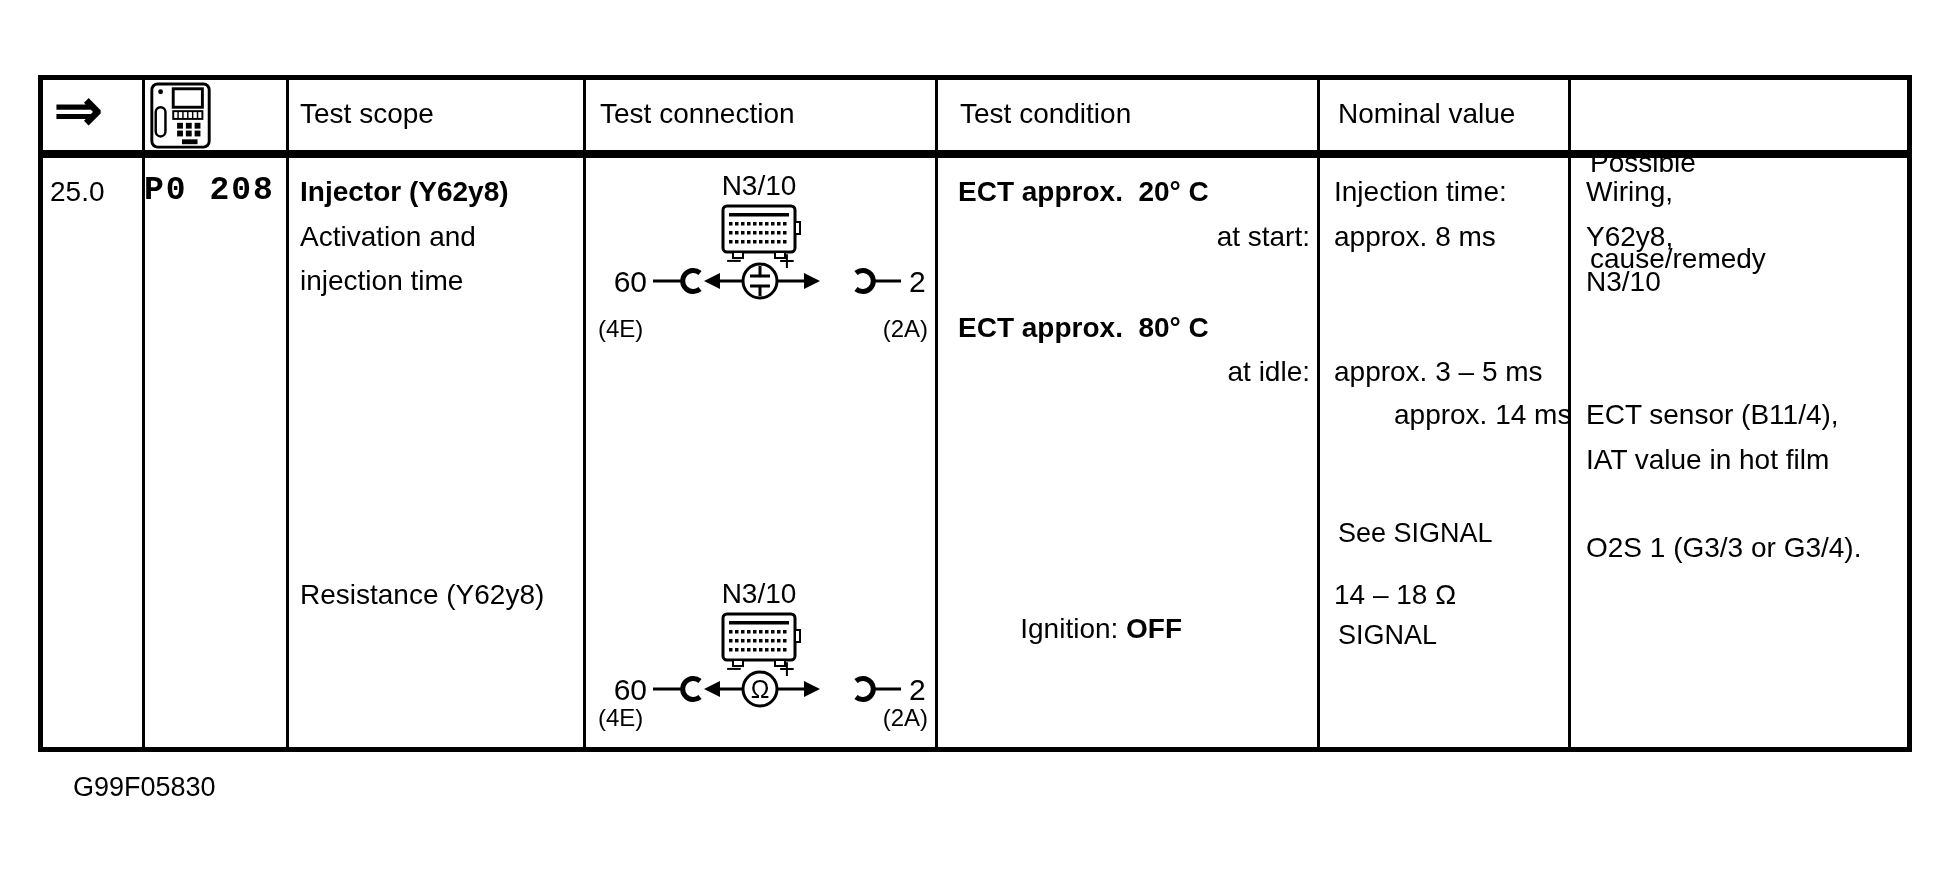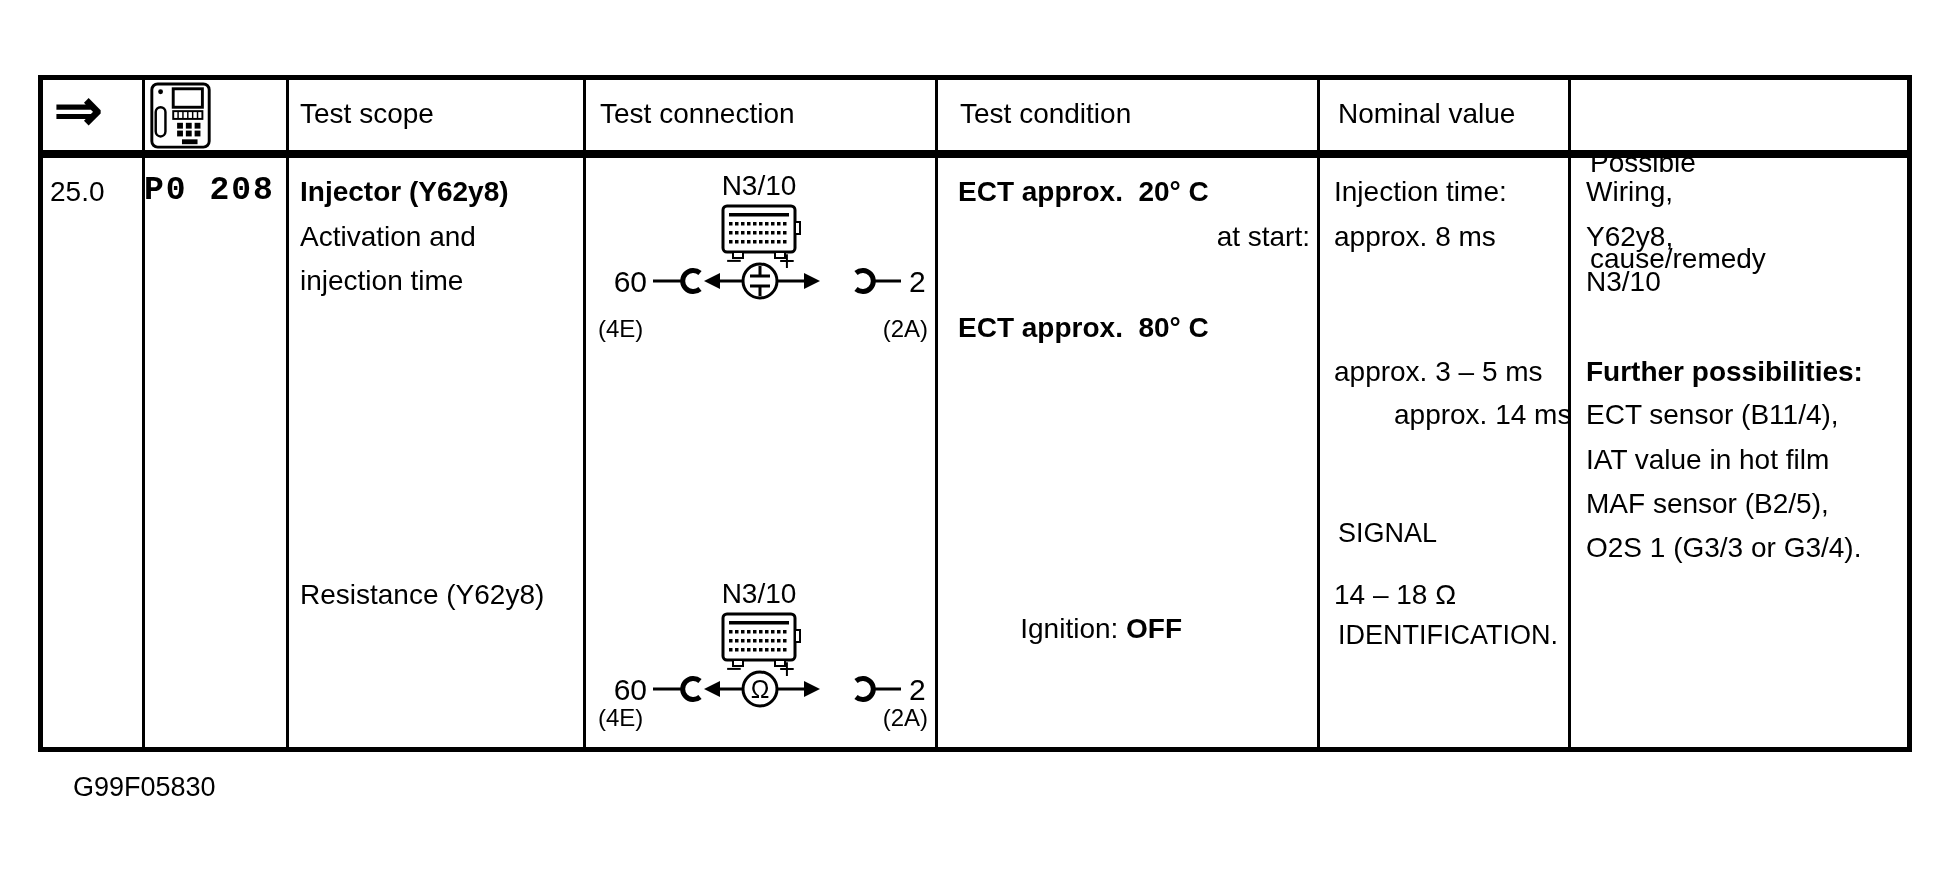--- a/index.html
+++ b/index.html
@@ -188,40 +188,39 @@
         <path d="M 273 103 A 10.5 10.5 0 1 1 273 119" fill="none" stroke="#000" stroke-width="5"></path>
         <line x1="288" y1="111" x2="318" y2="111" stroke="#000" stroke-width="3"></line>
         <text x="326" y="122" font-size="30" text-anchor="start">2</text>
         <text x="15" y="148" font-size="24">(4E)</text>
         <text x="345" y="148" font-size="24" text-anchor="end">(2A)</text>
       </svg>
 
       <div class="t b" style="left:920px;top:100px">ECT approx.  20° C</div>
       <div class="t ra" style="left:920px;top:145px;width:352px">at start:</div>
       <div class="t b" style="left:920px;top:236px">ECT approx.  80° C</div>
+      <div class="t ra" style="left:920px;top:280px;width:352px">at idle:</div>
       <div class="t" style="left:920px;top:503px">
         <span>Ignition: </span><span class="b">OFF</span>
       </div>
 
       <div class="t" style="left:1296px;top:100px">Injection time:</div>
       <div class="t" style="left:1296px;top:145px">approx. 8 ms</div>
       <div class="t" style="left:1296px;top:280px">approx. 3 – 5 ms</div>
       <div class="t" style="left:1356px;top:323px">approx. 14 ms</div>
       <div class="t note" style="left:1300px;top:373px">
+        <span style="display:block">See SIGNAL</span>
         <span style="display:block">SIGNAL</span>
-        <span style="display:block">IDENTIFICATION.</span>
       </div>
       <div class="t" style="left:1296px;top:503px">14 – 18 Ω</div>
 
       <div class="t" style="left:1548px;top:100px">Wiring,</div>
       <div class="t" style="left:1548px;top:145px">Y62y8,</div>
       <div class="t" style="left:1548px;top:190px">N3/10</div>
-      <div class="t b" style="left:1548px;top:280px">Further possibilities:</div>
       <div class="t" style="left:1548px;top:323px">ECT sensor (B11/4),</div>
       <div class="t" style="left:1548px;top:368px">IAT value in hot film</div>
-      <div class="t" style="left:1548px;top:412px">MAF sensor (B2/5),</div>
       <div class="t" style="left:1548px;top:456px">O2S 1 (G3/3 or G3/4).</div>
 
     </div>
   </div>
 
   <div class="caption">G99F05830</div>
 </div>
 
 </body></html>

